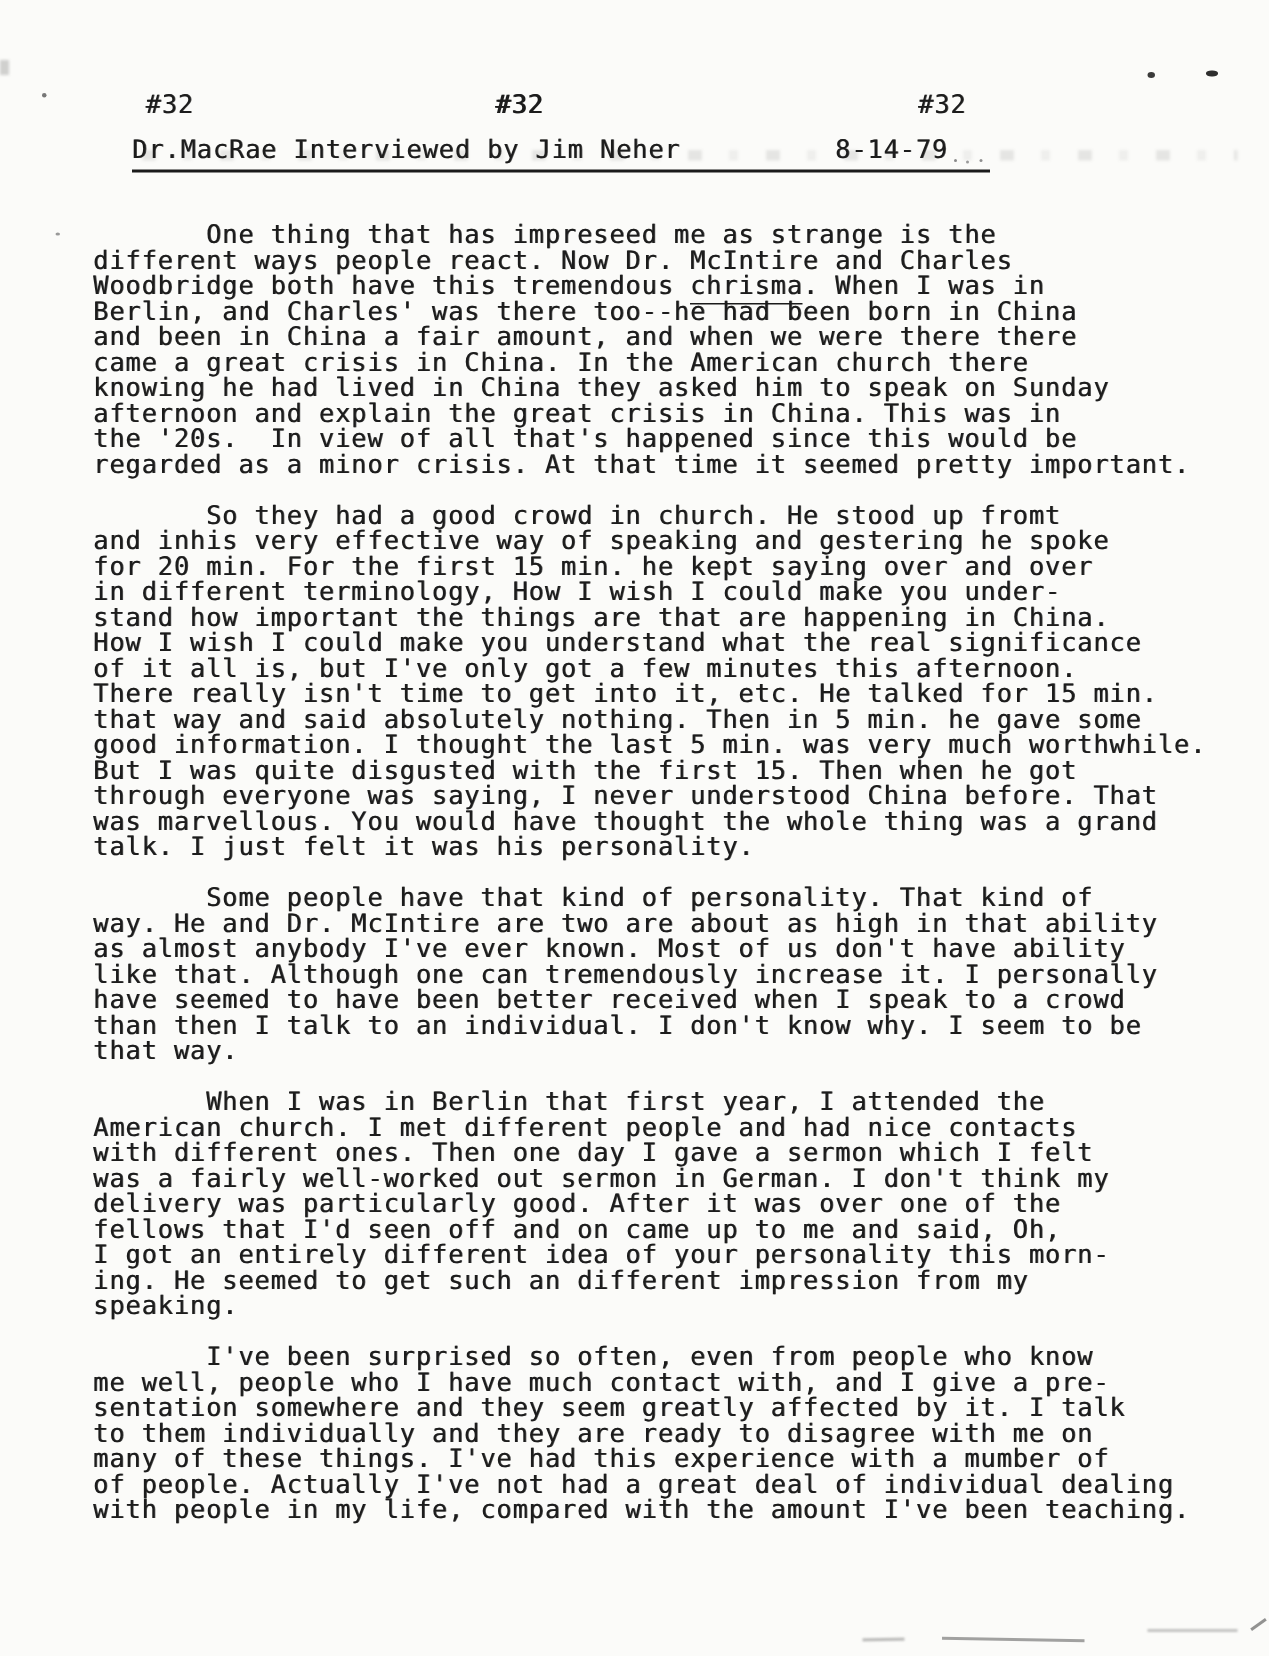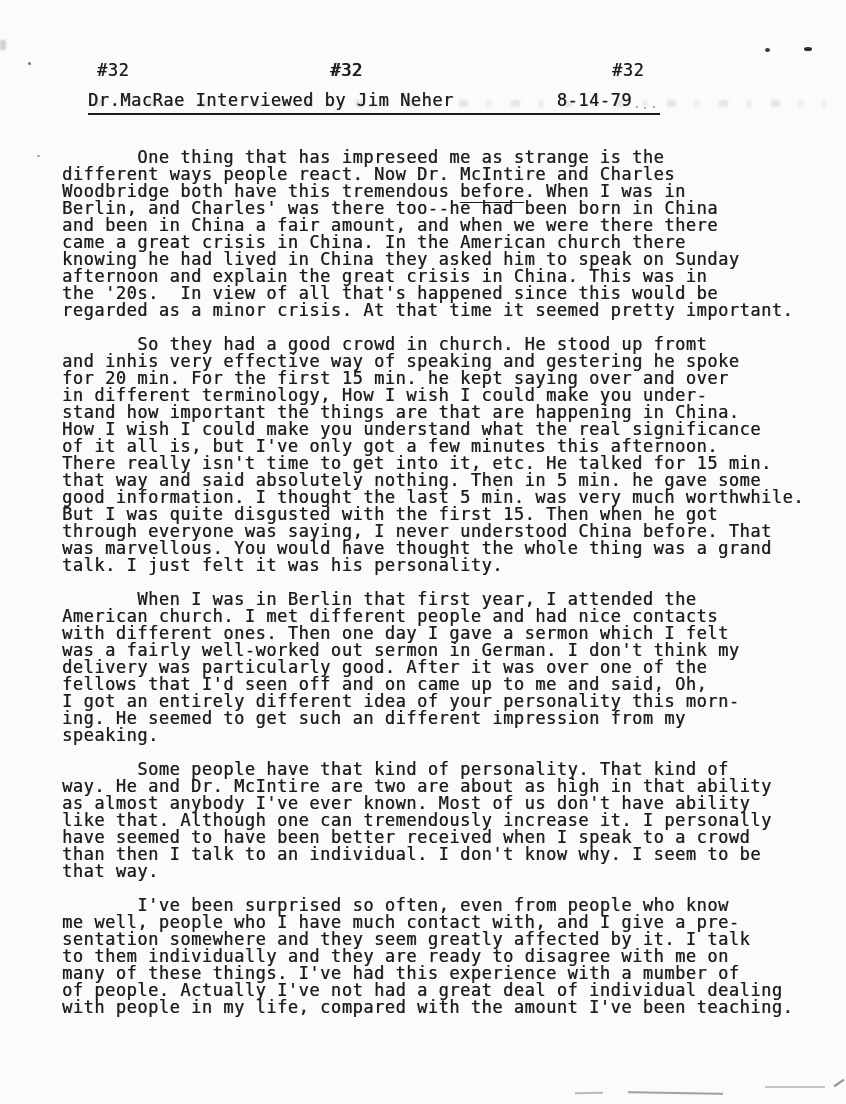--- a/index.html
+++ b/index.html
@@ -88,21 +88,21 @@
 
   <span class="pnum left">#32</span>
   <span class="pnum center">#32</span>
   <span class="pnum right">#32</span>
 
   <span class="title-line"><span>Dr.MacRae Interviewed by Jim Neher</span><span class="title-gap"></span><span>8-14-79</span></span>
 
   <div class="body-text">
     <pre class="para"><span>       One thing that has impreseed me as strange is the
 different ways people react. Now Dr. McIntire and Charles
-Woodbridge both have this tremendous </span><span class="u-word">before</span><span>. When I was in
+Woodbridge both have this tremendous </span><span class="u-word">chrisma</span><span>. When I was in
 Berlin, and Charles' was there too--he had been born in China
 and been in China a fair amount, and when we were there there
 came a great crisis in China. In the American church there
 knowing he had lived in China they asked him to speak on Sunday
 afternoon and explain the great crisis in China. This was in
 the '20s.  In view of all that's happened since this would be
 regarded as a minor crisis. At that time it seemed pretty important.</span></pre>
     <pre class="para">       So they had a good crowd in church. He stood up fromt
 and inhis very effective way of speaking and gestering he spoke
 for 20 min. For the first 15 min. he kept saying over and over
@@ -110,36 +110,36 @@
 stand how important the things are that are happening in China.
 How I wish I could make you understand what the real significance
 of it all is, but I've only got a few minutes this afternoon.
 There really isn't time to get into it, etc. He talked for 15 min.
 that way and said absolutely nothing. Then in 5 min. he gave some
 good information. I thought the last 5 min. was very much worthwhile.
 But I was quite disgusted with the first 15. Then when he got
 through everyone was saying, I never understood China before. That
 was marvellous. You would have thought the whole thing was a grand
 talk. I just felt it was his personality.</pre>
+    <pre class="para">       Some people have that kind of personality. That kind of
+way. He and Dr. McIntire are two are about as high in that ability
+as almost anybody I've ever known. Most of us don't have ability
+like that. Although one can tremendously increase it. I personally
+have seemed to have been better received when I speak to a crowd
+than then I talk to an individual. I don't know why. I seem to be
+that way.</pre>
     <pre class="para">       When I was in Berlin that first year, I attended the
 American church. I met different people and had nice contacts
 with different ones. Then one day I gave a sermon which I felt
 was a fairly well-worked out sermon in German. I don't think my
 delivery was particularly good. After it was over one of the
 fellows that I'd seen off and on came up to me and said, Oh,
 I got an entirely different idea of your personality this morn-
 ing. He seemed to get such an different impression from my
 speaking.</pre>
-    <pre class="para">       Some people have that kind of personality. That kind of
-way. He and Dr. McIntire are two are about as high in that ability
-as almost anybody I've ever known. Most of us don't have ability
-like that. Although one can tremendously increase it. I personally
-have seemed to have been better received when I speak to a crowd
-than then I talk to an individual. I don't know why. I seem to be
-that way.</pre>
     <pre class="para">       I've been surprised so often, even from people who know
 me well, people who I have much contact with, and I give a pre-
 sentation somewhere and they seem greatly affected by it. I talk
 to them individually and they are ready to disagree with me on
 many of these things. I've had this experience with a mumber of
 of people. Actually I've not had a great deal of individual dealing
 with people in my life, compared with the amount I've been teaching.</pre>
   </div>
 
   <div class="artifact ghost-strip"></div>

